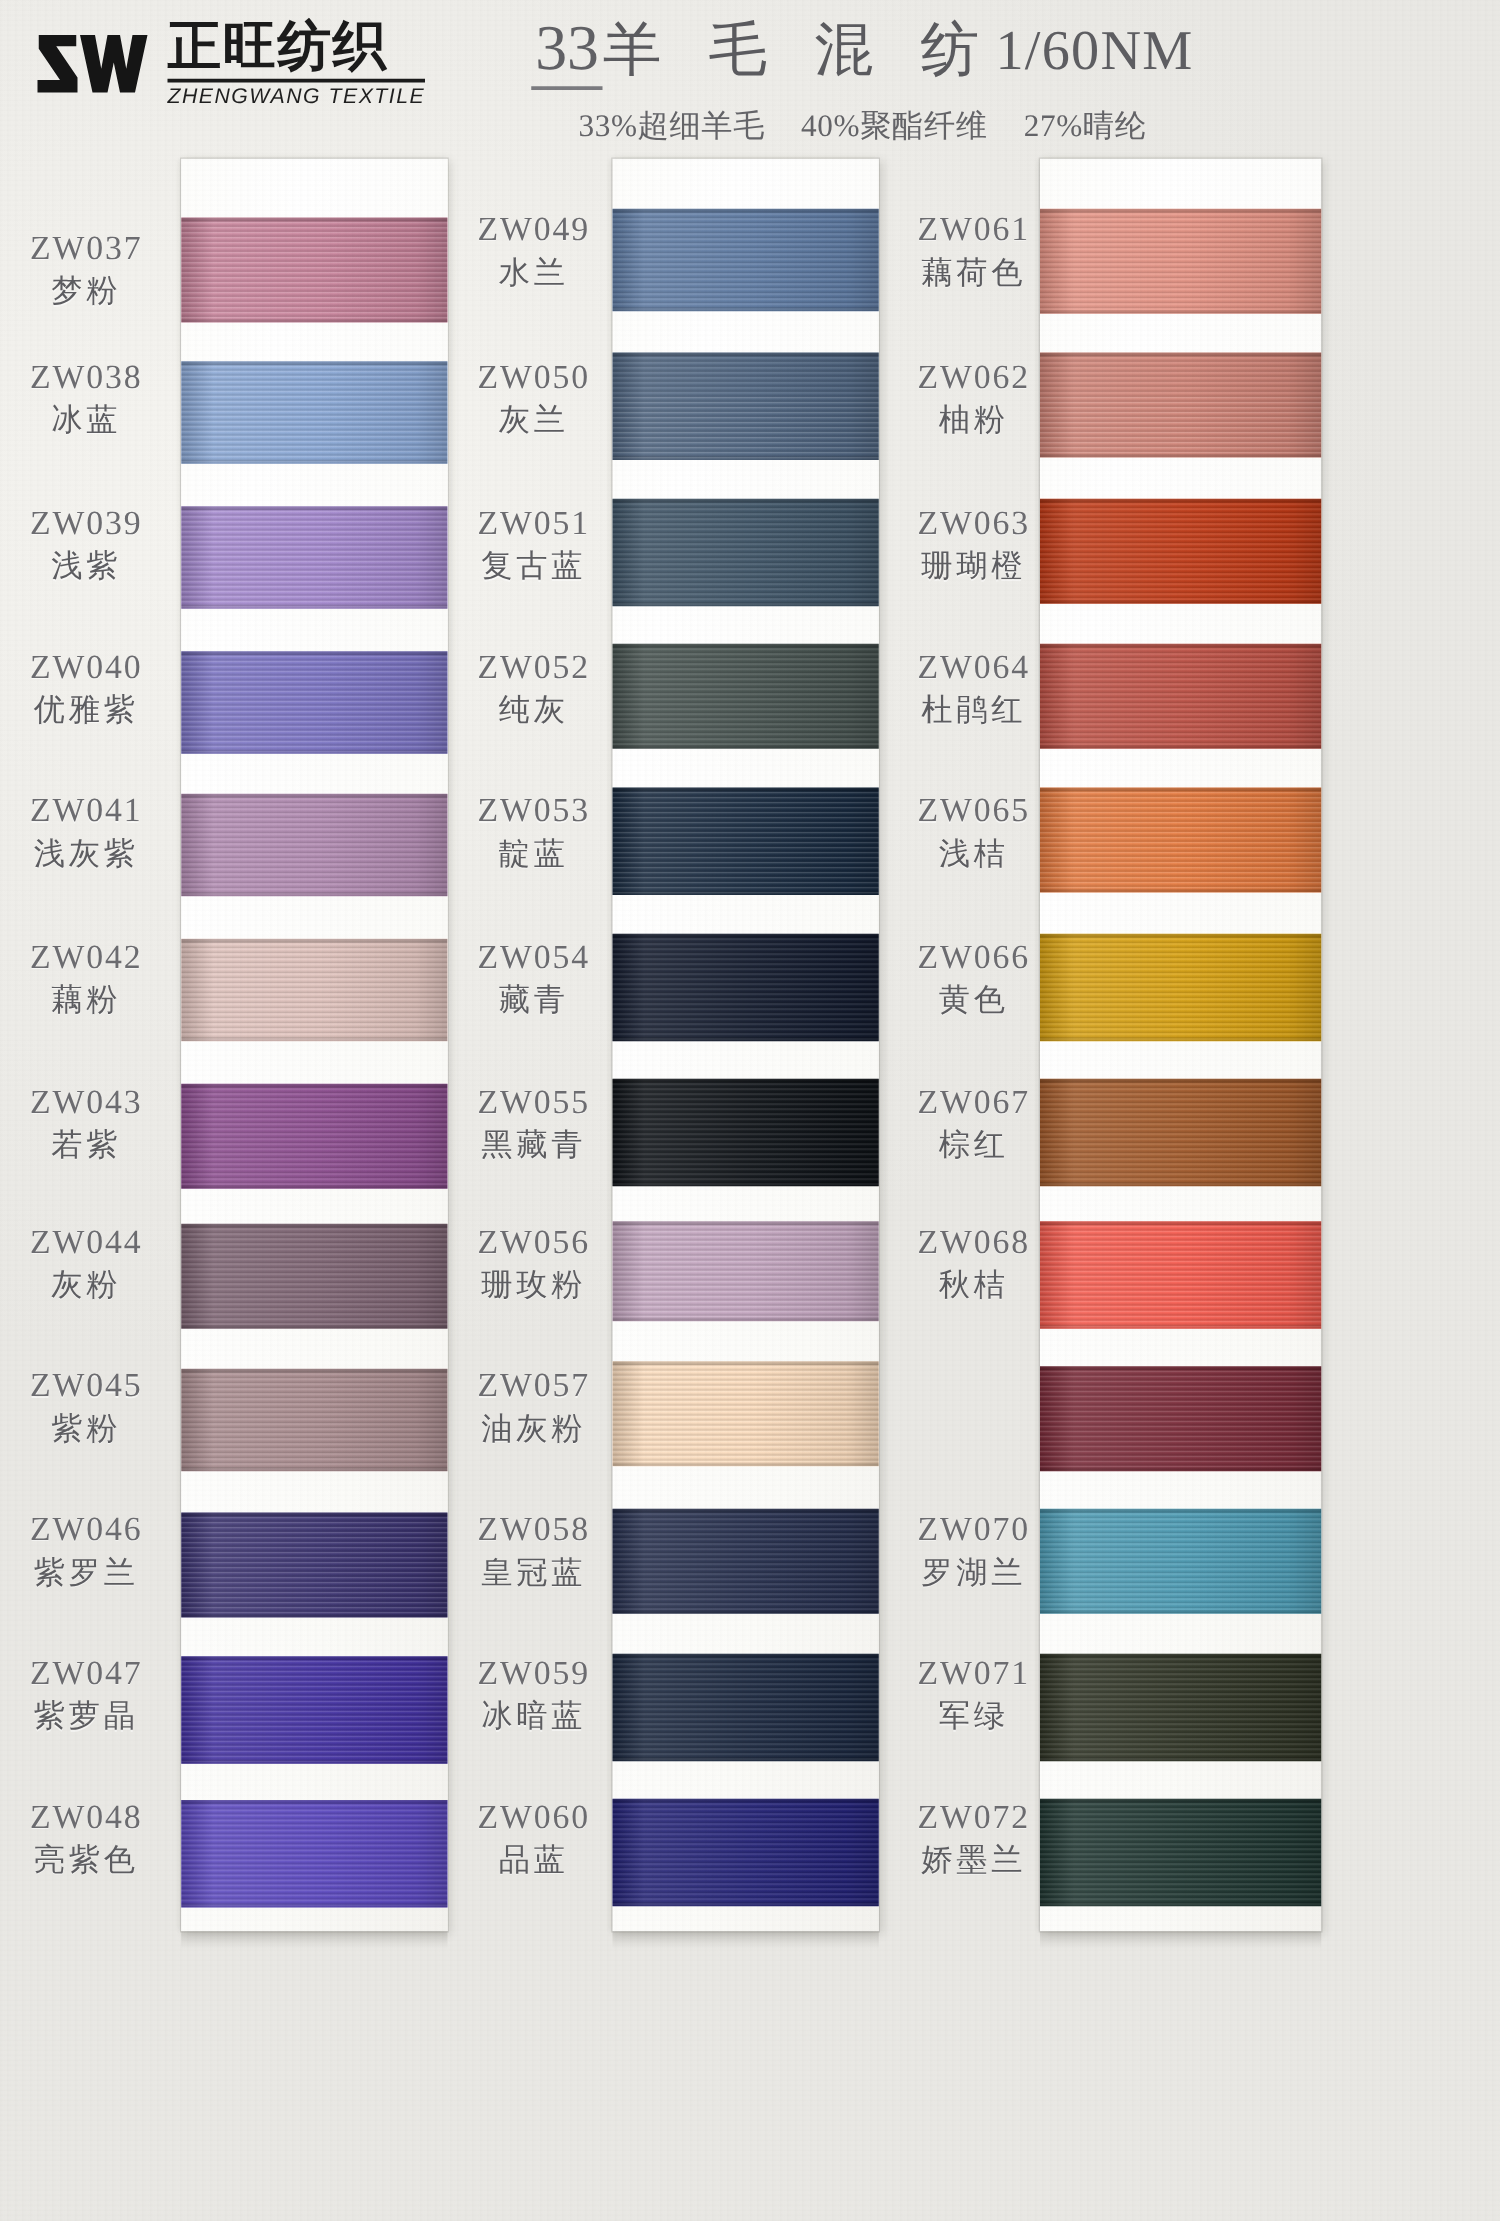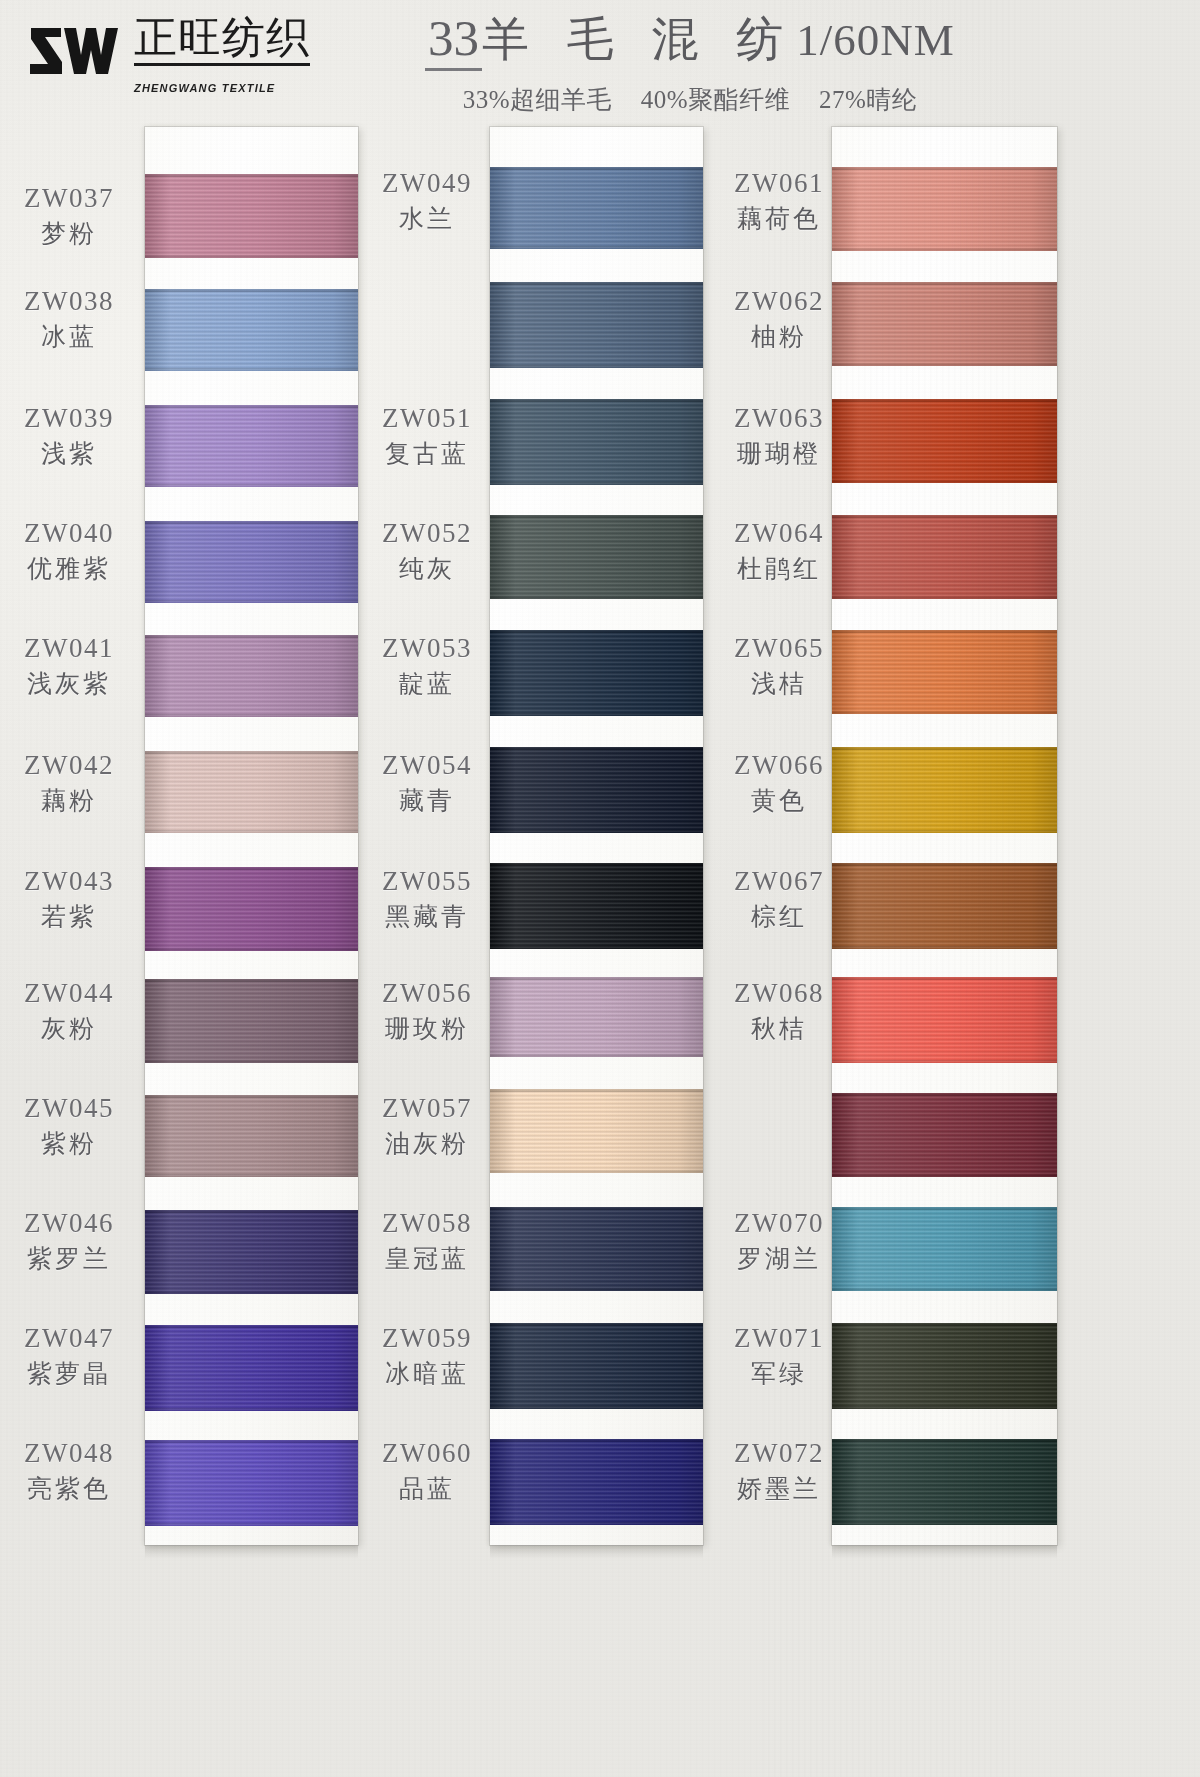--- a/index.html
+++ b/index.html
@@ -54,36 +54,36 @@
     height: 58px;
     margin-top: 6px;
   }
   .logo-text {
     display: flex;
     flex-direction: column;
     line-height: 1;
   }
   .logo-cn {
     font-family: "Liberation Sans", "DejaVu Sans", sans-serif;
-    font-weight: 400;
+    font-weight: 700;
     font-size: 43px;
     letter-spacing: 1px;
     color: #1b1b1b;
     padding-bottom: 4px;
     border-bottom: 3px solid #1b1b1b;
     white-space: nowrap;
   }
   .logo-en {
     font-family: "Liberation Sans", "DejaVu Sans", sans-serif;
     font-style: italic;
-    font-weight: 700;
-    font-size: 11px;
+    font-weight: 400;
+    font-size: 17px;
     letter-spacing: 1.2px;
     color: #1f1f1f;
-    margin-top: 17px;
+    margin-top: 2px;
     white-space: nowrap;
   }
 
   .title-block {
     position: absolute;
     left: 330px;
     top: 8px;
     width: 720px;
     text-align: center;
     color: #56565a;
@@ -407,20 +407,24 @@
       </div>
       <div class="shadow-bottom"></div>
     </div>
 
     <div class="column col-1">
       <div class="labels">
         <div class="label" style="top:50px">
             <div class="label-code">ZW049</div>
             <div class="label-name">水兰</div>
           </div>
+        <div class="label" style="top:168px">
+            <div class="label-code">ZW050</div>
+            <div class="label-name">灰兰</div>
+          </div>
         <div class="label" style="top:285px">
             <div class="label-code">ZW051</div>
             <div class="label-name">复古蓝</div>
           </div>
         <div class="label" style="top:400px">
             <div class="label-code">ZW052</div>
             <div class="label-name">纯灰</div>
           </div>
         <div class="label" style="top:515px">
             <div class="label-code">ZW053</div>

